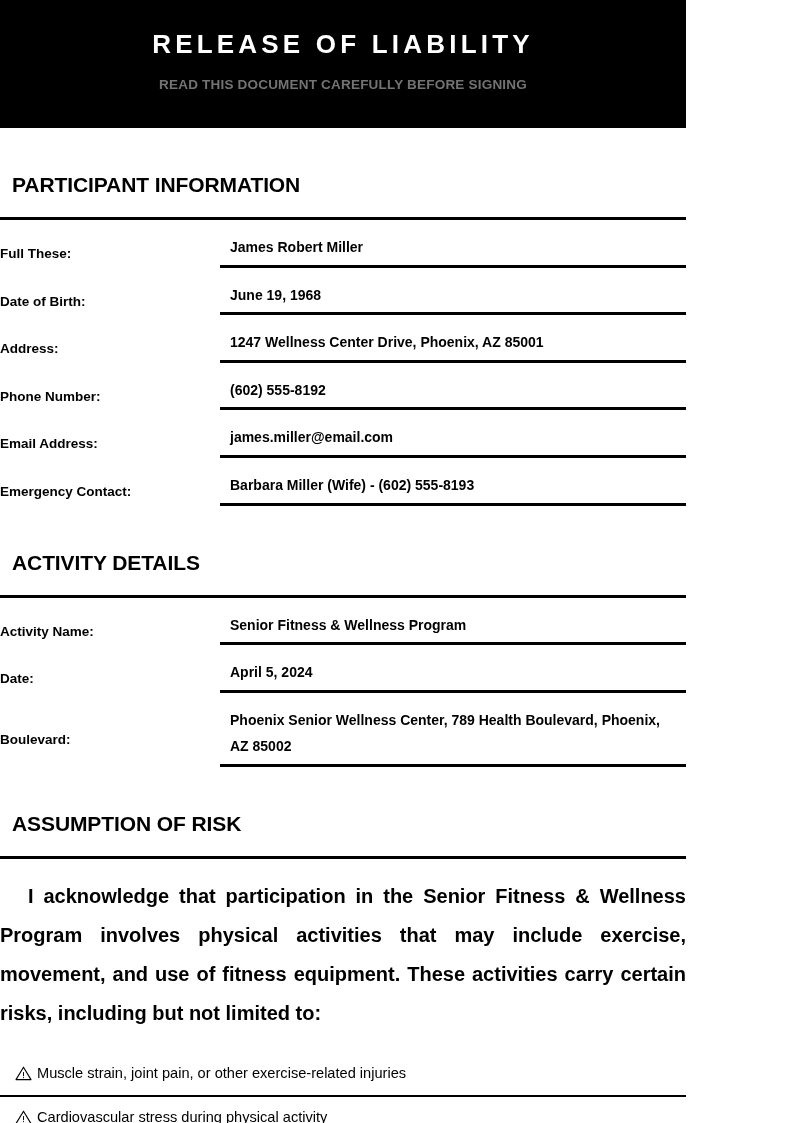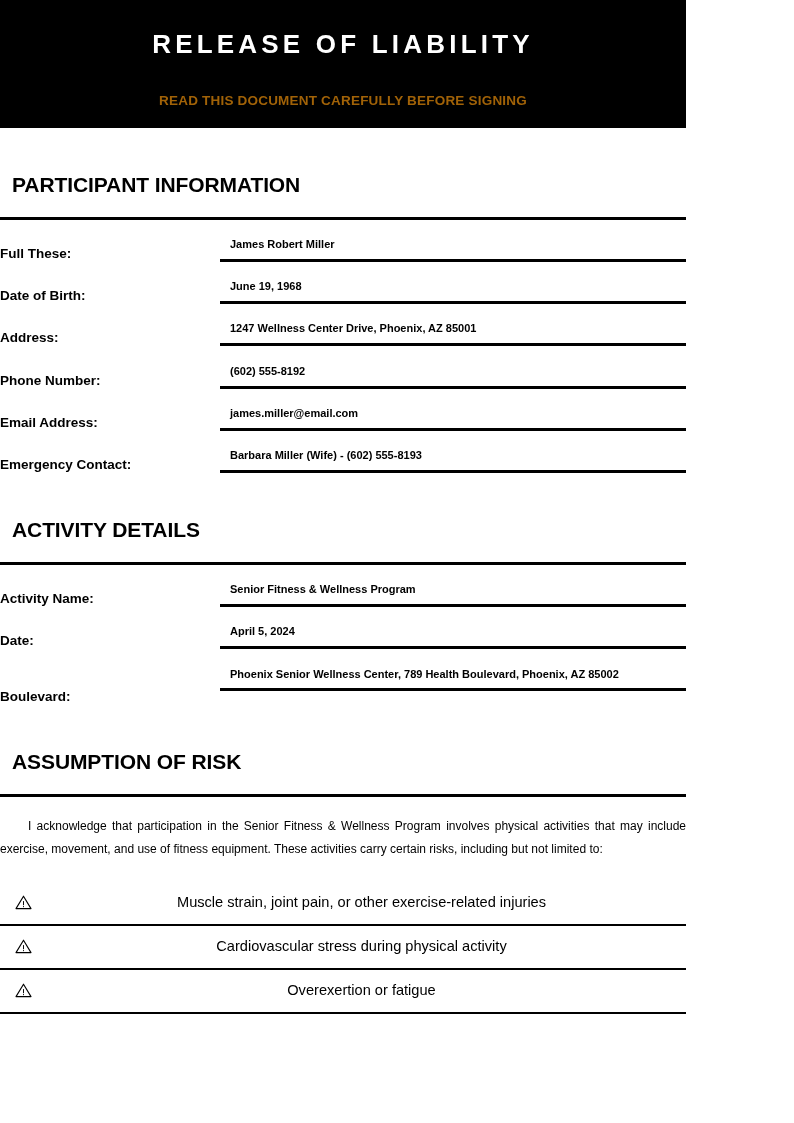--- a/index.html
+++ b/index.html
@@ -33,25 +33,25 @@
   .doc-title {
     color: #ffffff;
     font-size: 26px;
     font-weight: bold;
     letter-spacing: 4.2px;
     line-height: 1.1;
     margin: 0;
     font-family: "Liberation Sans", sans-serif;
   }
   .doc-subtitle {
-    color: #a16207;
+    color: #737373;
     font-size: 13.5px;
     font-weight: bold;
     letter-spacing: 0.2px;
-    margin: 34px 0 0 0;
+    margin: 18px 0 0 0;
     font-family: "Liberation Sans", sans-serif;
   }
 
   
   .body-wrap {
     padding: 0;
   }
 
   .section-heading {
     font-size: 21px;
@@ -86,36 +86,36 @@
     padding-top: 26px;
     box-sizing: border-box;
   }
   .info-value-cell {
     flex: 1 1 auto;
     min-width: 0;
     padding-top: 14px;
     box-sizing: border-box;
   }
   .info-value {
-    font-size: 11px;
+    font-size: 14px;
     font-weight: bold;
     line-height: 1.9;
     padding: 0 5px 4px 10px;
     border-bottom: 3px solid #000000;
     box-sizing: border-box;
     min-height: 22px;
   }
   .info-row.tall .info-label {
     padding-top: 39px;
   }
 
   
   .risk-paragraph {
-    font-size: 12px;
-    font-weight: normal;
+    font-size: 20px;
+    font-weight: bold;
     line-height: 1.95;
     text-align: justify;
     text-indent: 28px;
     margin: 18px 0 0 0;
     padding: 0;
     hyphens: none;
   }
 
   
   .risk-list {
@@ -126,21 +126,20 @@
   }
   .risk-item {
     display: flex;
     align-items: center;
     font-size: 14.6px;
     font-weight: normal;
     line-height: 1.3;
     padding: 11px 0 12px 0;
     border-bottom: 2px solid #000000;
     box-sizing: border-box;
-    text-align: center;
   }
   .warn-icon {
     flex: 0 0 auto;
     width: 22px;
     margin-left: 12px;
     display: inline-flex;
     align-items: center;
     justify-content: center;
   }
   .warn-icon svg {

